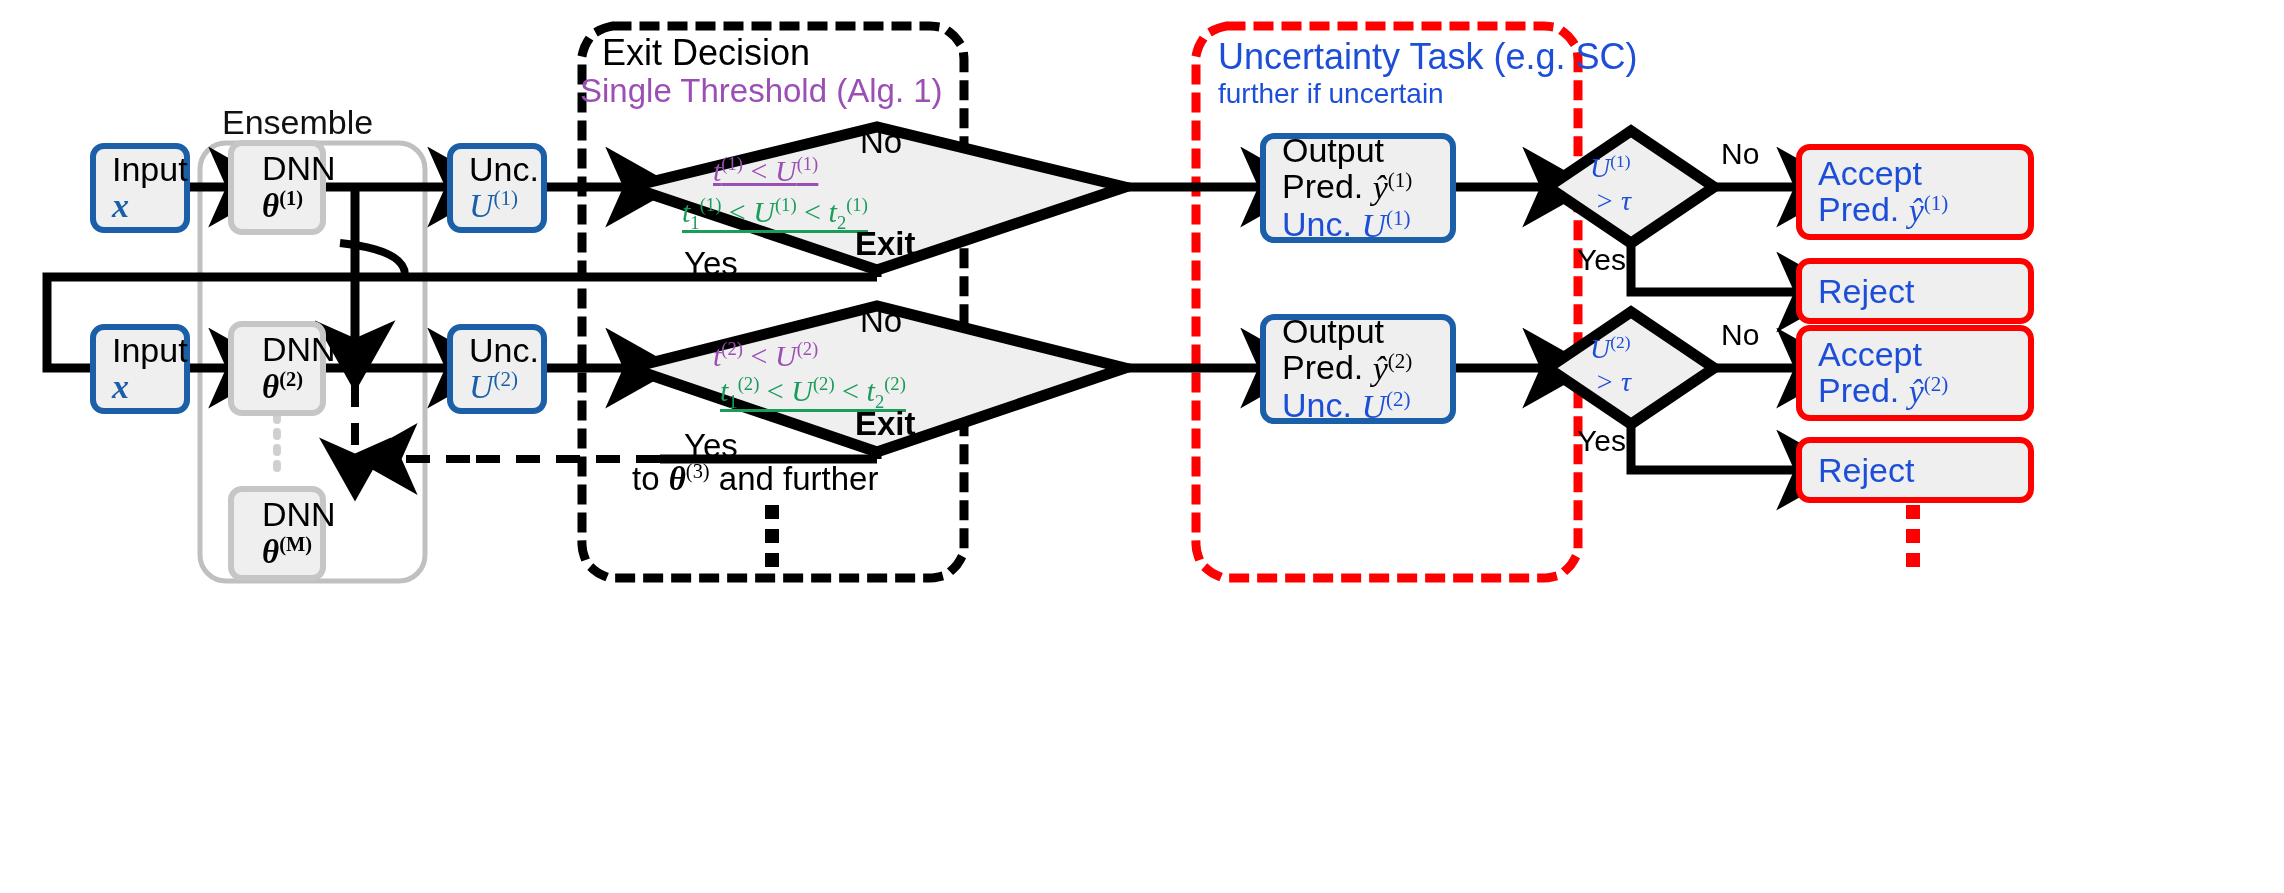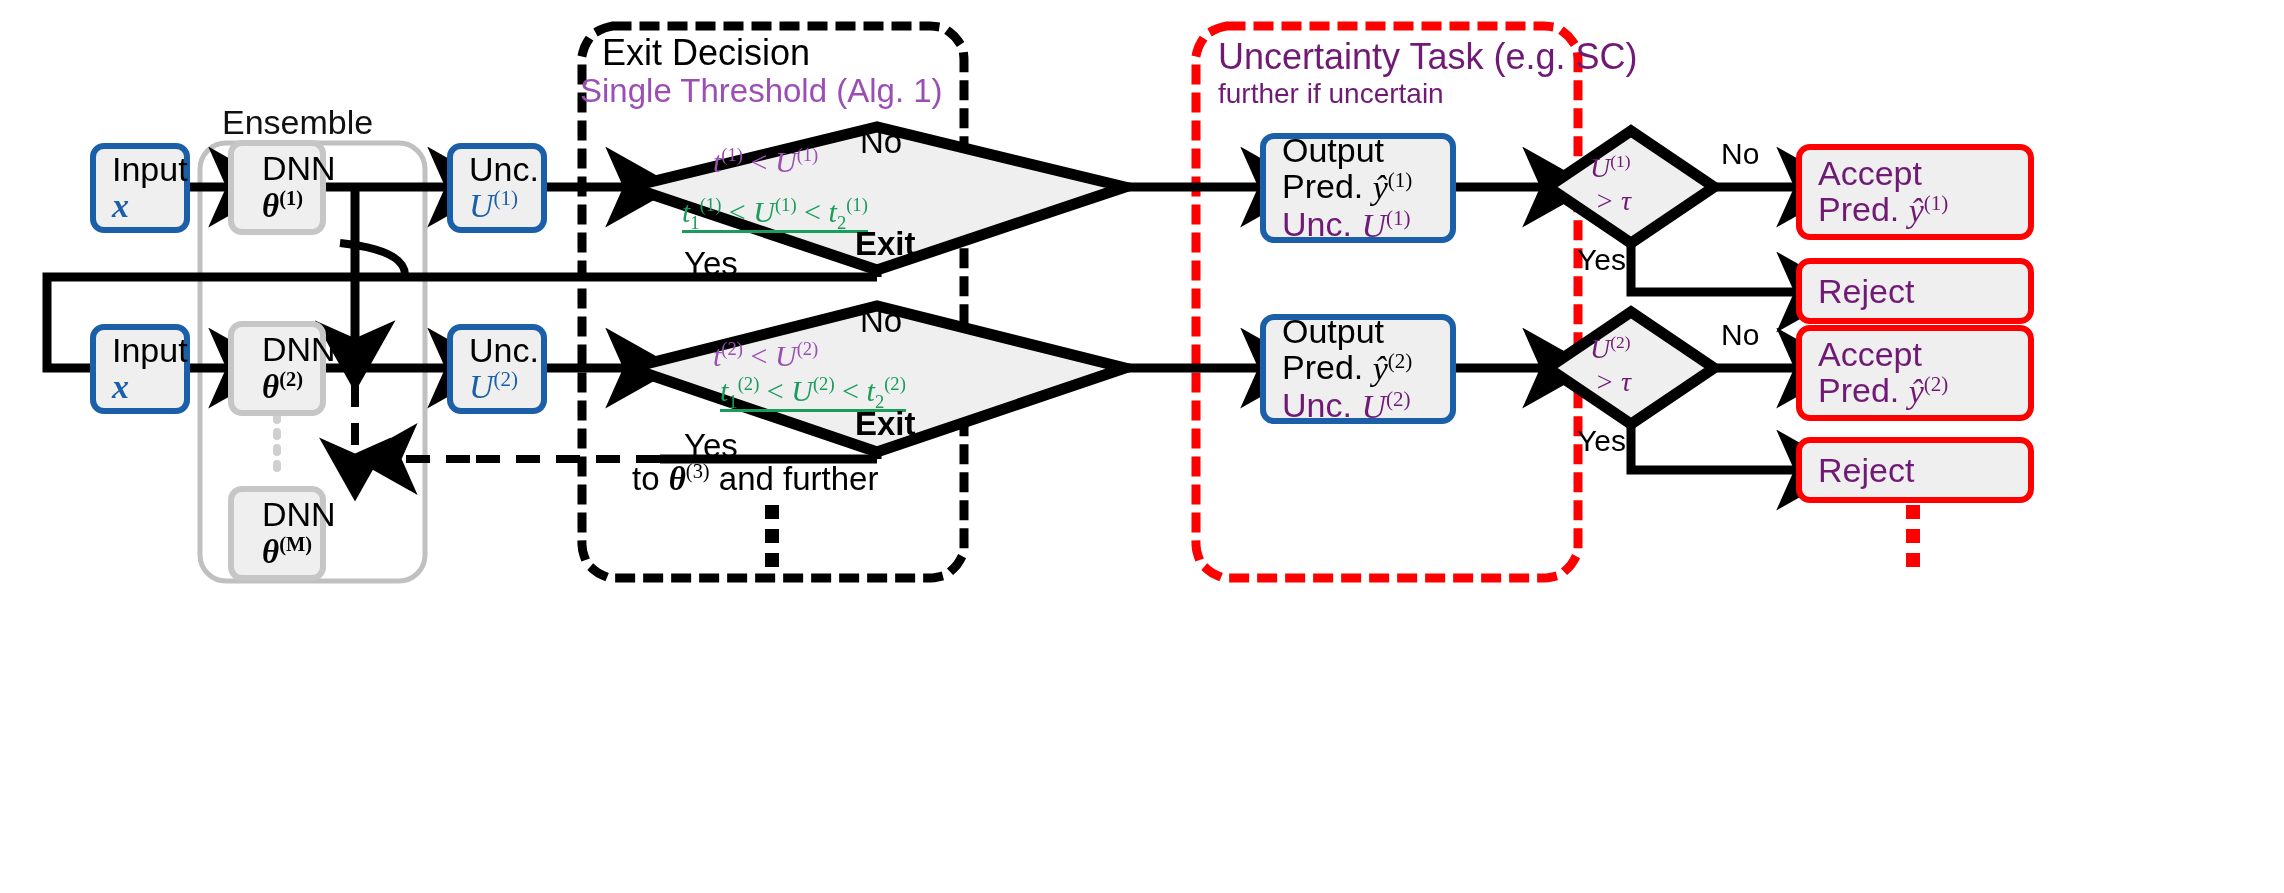--- a/index.html
+++ b/index.html
@@ -17,21 +17,21 @@
 
   
   .t{white-space:nowrap;}
   .f34{font-size:34px;}
   .f36{font-size:36px;}
   .f33{font-size:33px;}
   .f30{font-size:30px;}
   .f28{font-size:28px;}
   .bold{font-weight:bold;}
   .black{color:#000;}
-  .red{color:#701a75;}
+  .red{color:#1d4ed8;}
   .purple{color:#9b4fb5;}
   .green{color:#1a9c5b;}
   .blue{color:#1a5fa8;}
   .serif{font-family:"Liberation Serif",serif;font-style:italic;}
   .uline{border-bottom:3px solid #1a9c5b;padding-bottom:2px;}
 
   sup.sp{font-size:0.62em;vertical-align:super;font-style:normal;font-family:"Liberation Serif",serif;}
   sub.sb{font-size:0.62em;vertical-align:sub;font-style:normal;font-family:"Liberation Serif",serif;}
   .mathrm{font-style:normal;}
 </style>
@@ -147,21 +147,21 @@
   <div class="abs rbox blue" style="left:447px;top:324px;width:100px;height:90px;">
     <div class="ln f34 black">Unc.</div>
     <div class="ln f34 serif blue">
       <span>U</span><sup class="sp">(2)</sup>
     </div>
   </div>
 
   <div class="abs t f36 black" style="left:602px;top:32px;">Exit Decision</div>
   <div class="abs t f33 purple" style="left:580px;top:72px;">Single Threshold (Alg. 1)</div>
 
-  <div class="abs t f30 purple serif" style="left:713px;top:144px;">
+  <div class="abs t f30 purple serif" style="left:713px;top:153px;text-decoration:underline;">
     <span>t</span><sup class="sp">(1)</sup><span class="mathrm"> &lt; </span><span>U</span><sup class="sp">(1)</sup>
   </div>
   <div class="abs t f30 green serif" style="left:682px;top:194px;">
     <span class="uline"><span>t</span><sub class="sb">1</sub><sup class="sp">(1)</sup><span class="mathrm"> &lt; </span><span>U</span><sup class="sp">(1)</sup><span class="mathrm"> &lt; </span><span>t</span><sub class="sb">2</sub><sup class="sp">(1)</sup></span>
   </div>
   <div class="abs t f33 black" style="left:860px;top:123px;">No</div>
   <div class="abs t f33 black" style="left:684px;top:245px;">Yes</div>
   <div class="abs t f33 black bold" style="left:855px;top:225px;">Exit</div>
 
   <div class="abs t f30 purple serif" style="left:713px;top:338px;">

